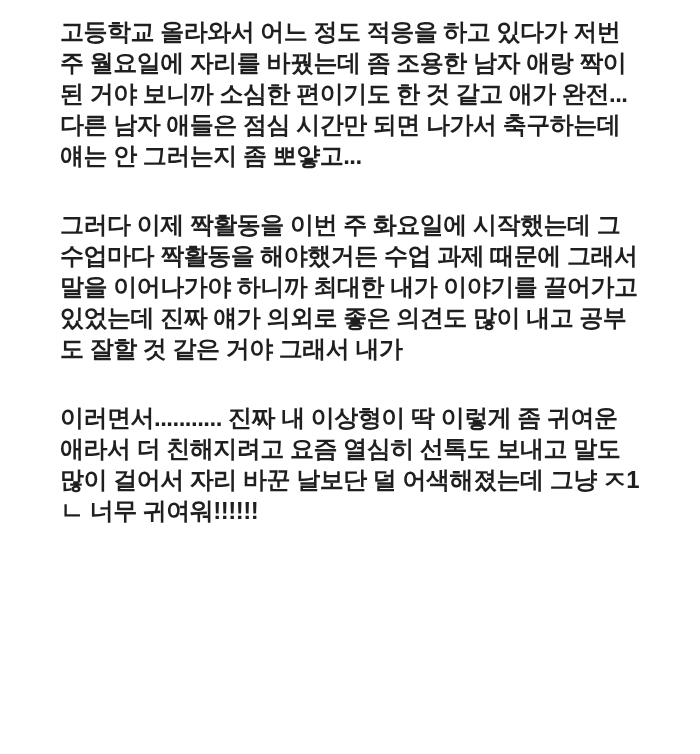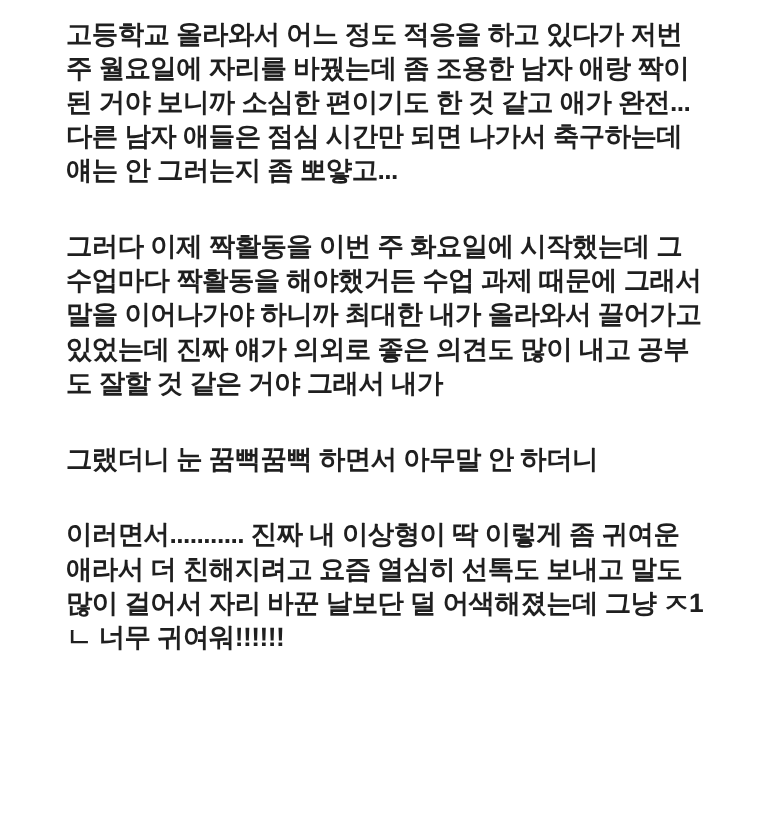--- a/index.html
+++ b/index.html
@@ -38,17 +38,16 @@
   .text-block p:last-child {
     margin-bottom: 0;
   }
 </style>
 </head>
 <body>
 
 <div class="page">
   <div class="text-block">
     <p>고등학교 올라와서 어느 정도 적응을 하고 있다가 저번 주 월요일에 자리를 바꿨는데 좀 조용한 남자 애랑 짝이 된 거야 보니까 소심한 편이기도 한 것 같고 애가 완전... 다른 남자 애들은 점심 시간만 되면 나가서 축구하는데 얘는 안 그러는지 좀 뽀얗고...</p>
-    <p>그러다 이제 짝활동을 이번 주 화요일에 시작했는데 그 수업마다 짝활동을 해야했거든 수업 과제 때문에 그래서 말을 이어나가야 하니까 최대한 내가 올라와서 끌어가고 있었는데 진짜 얘가 의외로 좋은 의견도 많이 내고 공부도 잘할 것 같은 거야 그래서 내가</p>
-    <p>그랬더니 눈 꿈뻑꿈뻑 하면서 아무말 안 하더니</p>
+    <p>그러다 이제 짝활동을 이번 주 화요일에 시작했는데 그 수업마다 짝활동을 해야했거든 수업 과제 때문에 그래서 말을 이어나가야 하니까 최대한 내가 이야기를 끌어가고 있었는데 진짜 얘가 의외로 좋은 의견도 많이 내고 공부도 잘할 것 같은 거야 그래서 내가</p>
     <p>이러면서........... 진짜 내 이상형이 딱 이렇게 좀 귀여운 애라서 더 친해지려고 요즘 열심히 선톡도 보내고 말도 많이 걸어서 자리 바꾼 날보단 덜 어색해졌는데 그냥 ㅈ1ㄴ 너무 귀여워!!!!!!</p>
   </div>
 </div>
 
 </body></html>

